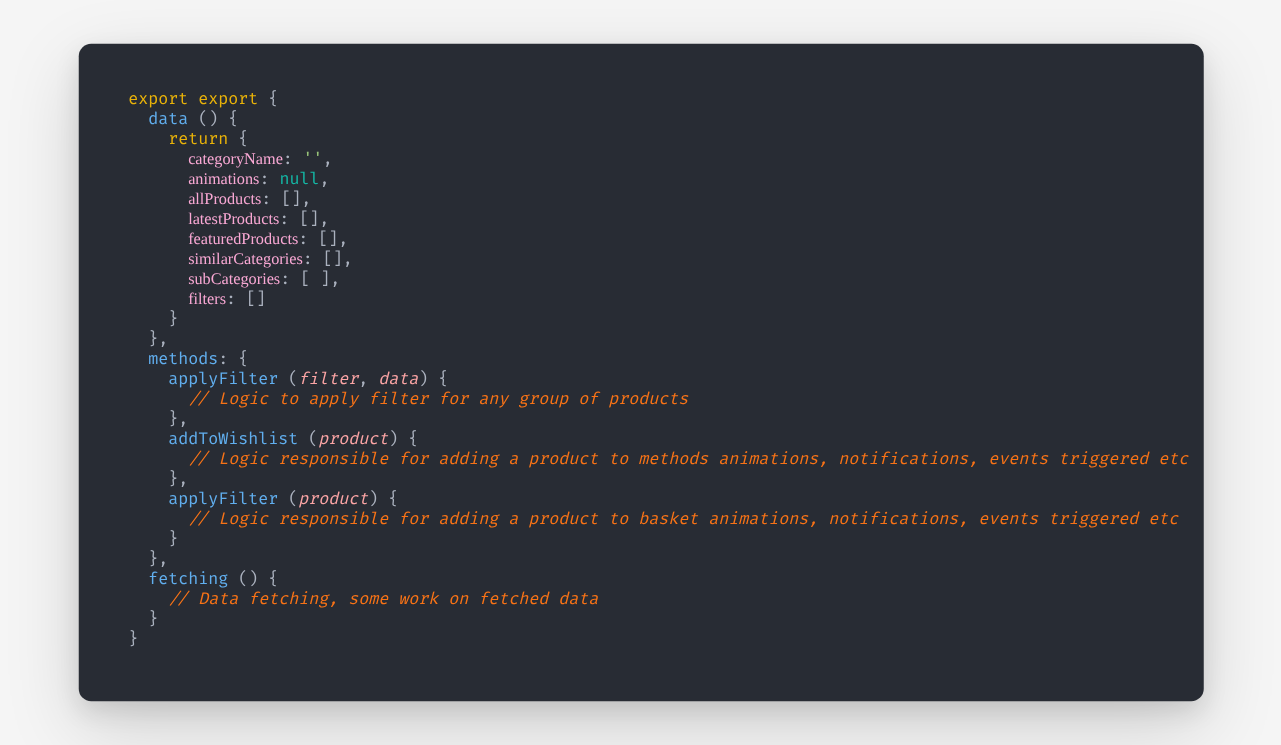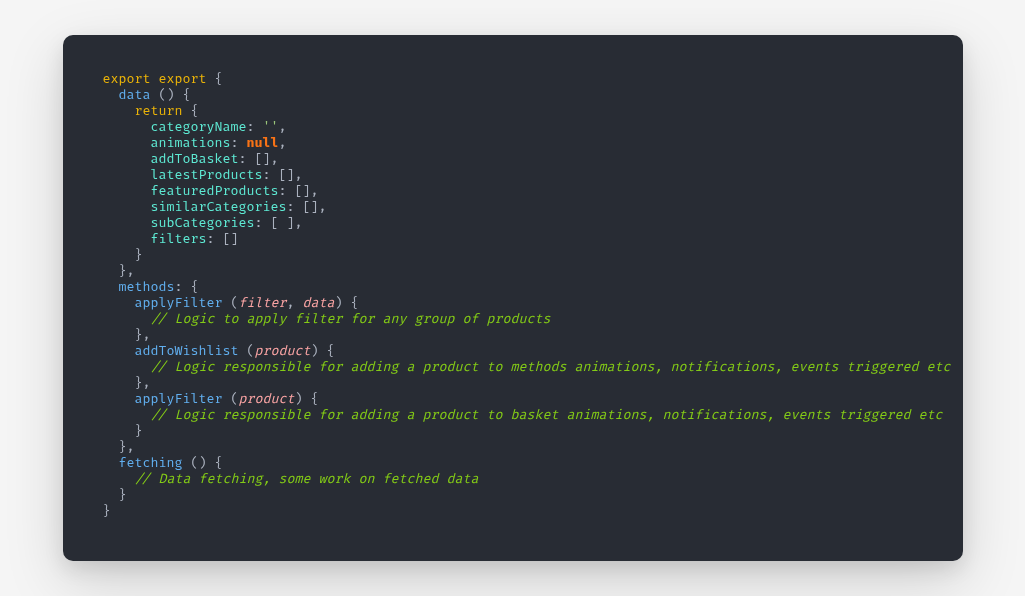--- a/index.html
+++ b/index.html
@@ -22,38 +22,38 @@
   }
   pre.code {
     font-family: "Fira Code", "Consolas", "Monaco", monospace;
     font-size: 13px;
     line-height: 16px;
     color: #abb2bf;
     white-space: pre;
   }
   .tok-kw   { color: #eab308; } 
   .tok-fn   { color: #61afef; } 
-  .tok-prop { color: #5eead4; } 
+  .tok-prop { color: #f9a8d4; font-family: Liberation Serif, serif; } 
   .tok-punc { color: #abb2bf; }
   .tok-str  { color: #98c379; }
-  .tok-null { color: #f97316; font-weight: bold; }
+  .tok-null { color: #14b8a6; }
   .tok-param{ color: #fca5a5; font-style: italic; }
-  .tok-com  { color: #84cc16; font-style: italic; }
+  .tok-com  { color: #f97316; font-style: italic; }
   .guide    { color: #3b4048; }
 </style>
 </head>
 <body>
 
 <div class="code-card">
 <pre class="code"><span class="tok-kw">export</span> <span class="tok-kw">export</span> <span class="tok-punc">{</span>
 <span class="guide">  </span><span class="tok-fn">data</span> <span class="tok-punc">() {</span>
 <span class="guide">    </span><span class="tok-kw">return</span> <span class="tok-punc">{</span>
 <span class="guide">      </span><span class="tok-prop">categoryName</span><span class="tok-punc">: </span><span class="tok-str">''</span><span class="tok-punc">,</span>
 <span class="guide">      </span><span class="tok-prop">animations</span><span class="tok-punc">: </span><span class="tok-null">null</span><span class="tok-punc">,</span>
-<span class="guide">      </span><span class="tok-prop">addToBasket</span><span class="tok-punc">: [],</span>
+<span class="guide">      </span><span class="tok-prop">allProducts</span><span class="tok-punc">: [],</span>
 <span class="guide">      </span><span class="tok-prop">latestProducts</span><span class="tok-punc">: [],</span>
 <span class="guide">      </span><span class="tok-prop">featuredProducts</span><span class="tok-punc">: [],</span>
 <span class="guide">      </span><span class="tok-prop">similarCategories</span><span class="tok-punc">: [],</span>
 <span class="guide">      </span><span class="tok-prop">subCategories</span><span class="tok-punc">: [ ],</span>
 <span class="guide">      </span><span class="tok-prop">filters</span><span class="tok-punc">: []</span>
 <span class="guide">    </span><span class="tok-punc">}</span>
 <span class="guide">  </span><span class="tok-punc">},</span>
 <span class="guide">  </span><span class="tok-fn">methods</span><span class="tok-punc">: {</span>
 <span class="guide">    </span><span class="tok-fn">applyFilter</span> <span class="tok-punc">(</span><span class="tok-param">filter</span><span class="tok-punc">, </span><span class="tok-param">data</span><span class="tok-punc">) {</span>
 <span class="guide">      </span><span class="tok-com">// Logic to apply filter for any group of products</span>

